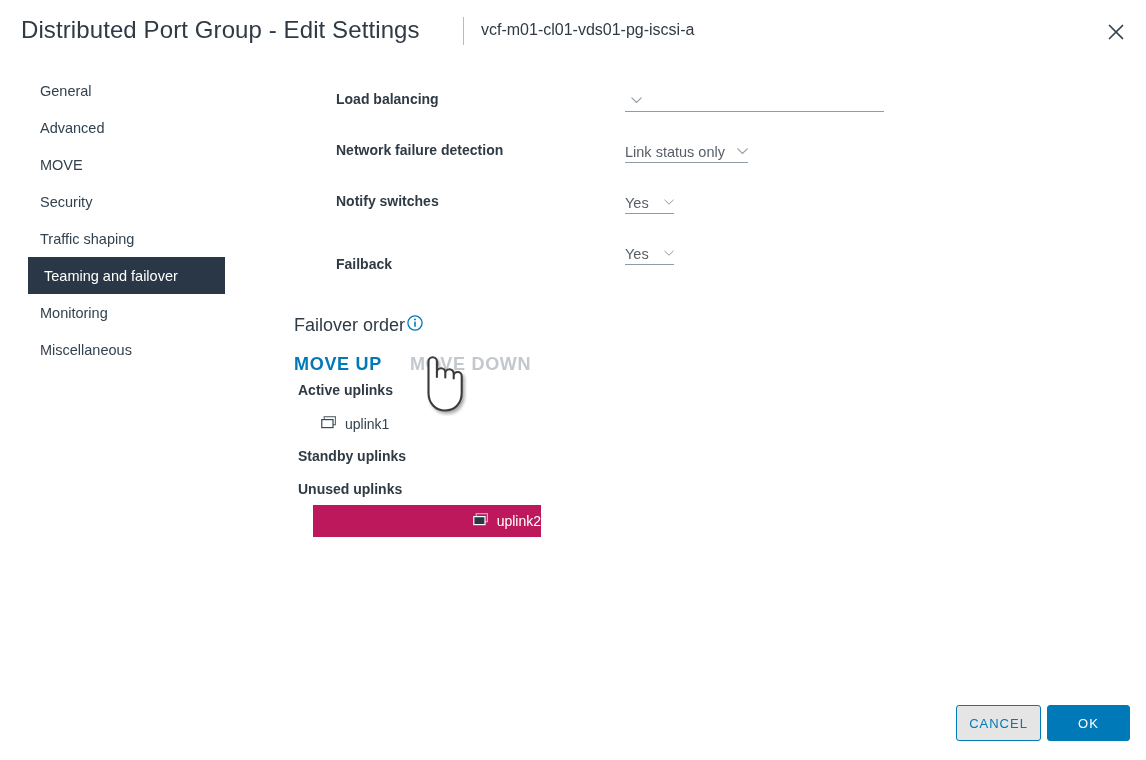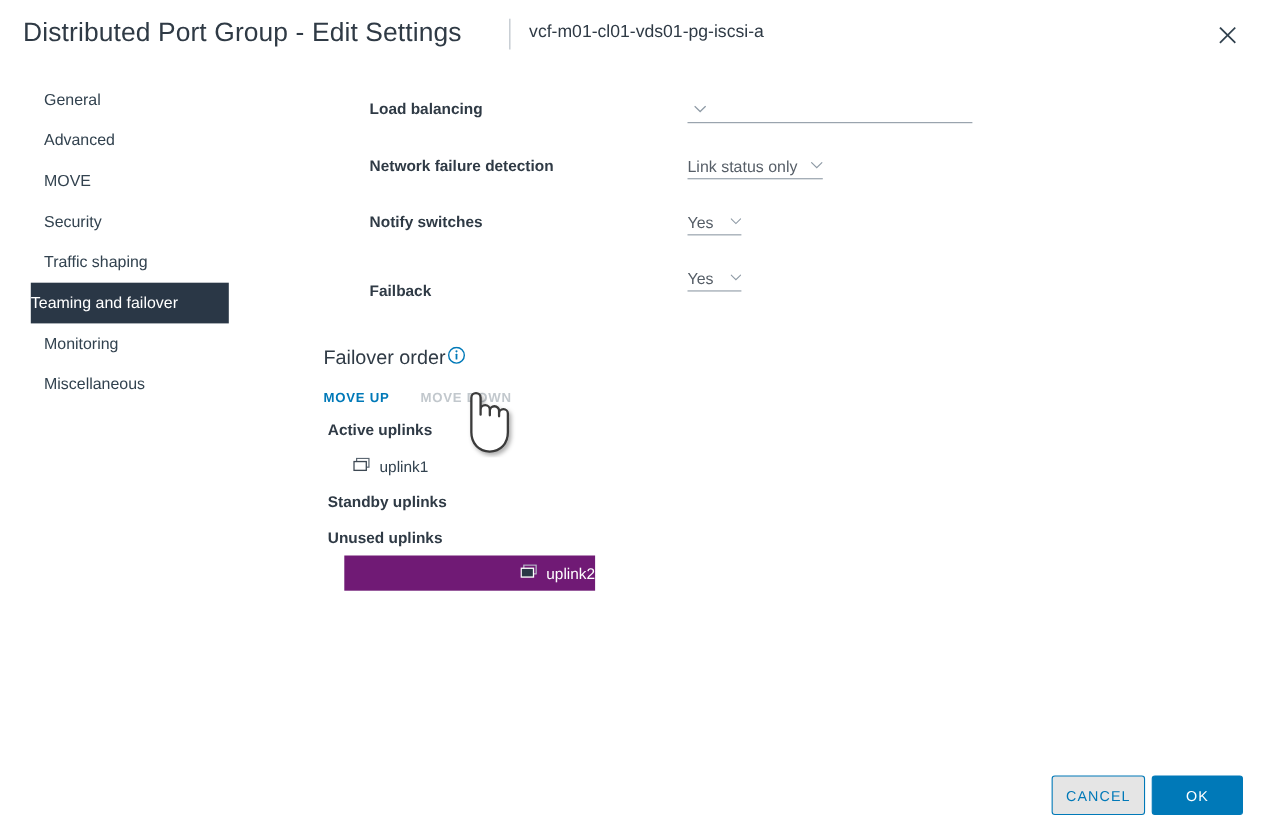--- a/index.html
+++ b/index.html
@@ -76,22 +76,22 @@
     display: flex;
     align-items: center;
     padding-left: 40px;
     font-size: 14.5px;
     color: #32424f;
     cursor: pointer;
     white-space: nowrap;
   }
   .side-item.selected {
     margin-left: 28px;
-    padding-left: 0;
-    width: 180px;
+    padding-left: 16px;
+    width: 197px;
     background: #2a3746;
     color: #ffffff;
   }
 
   
   .form-area {
     position: absolute;
     left: 0; top: 0;
   }
   .form-label {
@@ -138,21 +138,21 @@
   .info-icon { display: block; cursor: pointer; }
 
   .move-bar {
     position: absolute;
     left: 294px; top: 354px;
     display: flex;
     align-items: center;
     gap: 28px;
   }
   .move-btn {
-    font-size: 12px;
+    font-size: 18px;
     font-weight: bold;
     letter-spacing: 0.7px;
     color: #0079b8;
     cursor: pointer;
     background: none;
     border: none;
     padding: 0;
     font-family: "Liberation Sans", sans-serif;
   }
   .move-btn.disabled {
@@ -174,21 +174,21 @@
     align-items: center;
     height: 26px;
     font-size: 14px;
     color: #32424f;
     cursor: pointer;
     white-space: nowrap;
     justify-content: flex-end;
   }
   .uplink-row .nic-icon { margin-right: 8px; flex-shrink: 0; }
   .uplink-row.selected {
-    background: #701a75;
+    background: #be185d;
     color: #ffffff;
     height: 32px;
     padding-left: 9px;
   }
 
   
   .btn {
     position: absolute;
     height: 36px;
     font-size: 13px;

